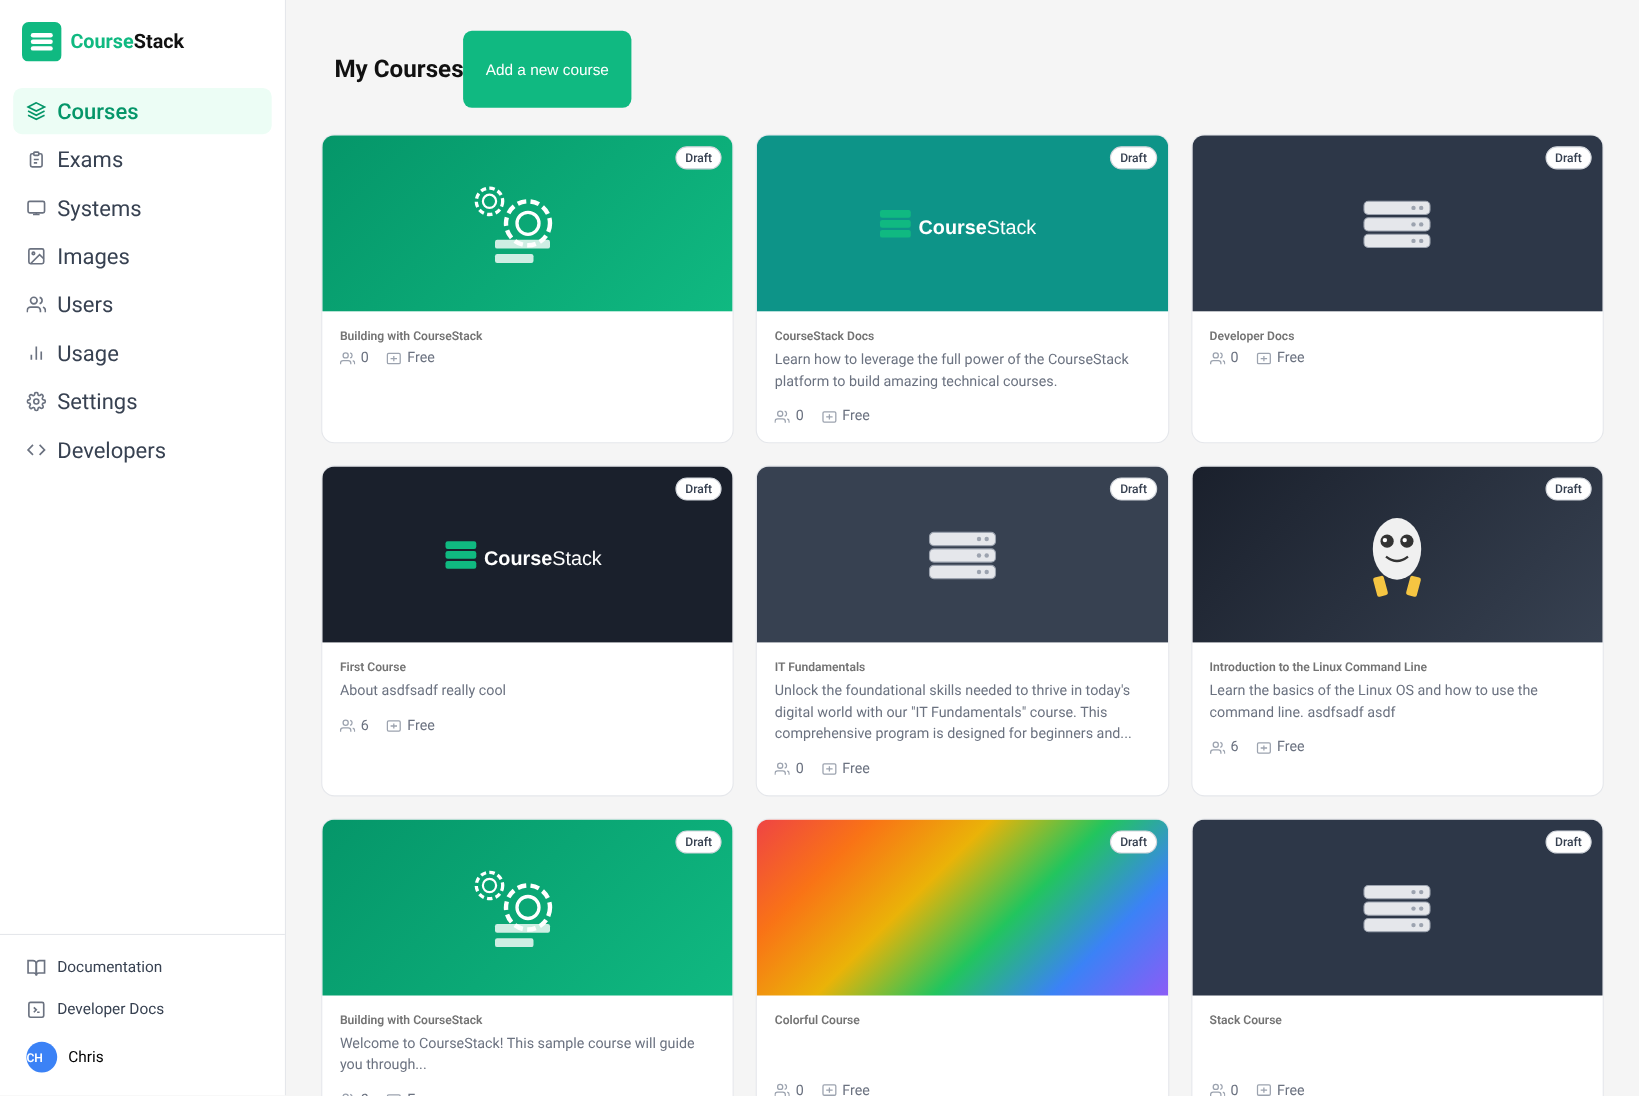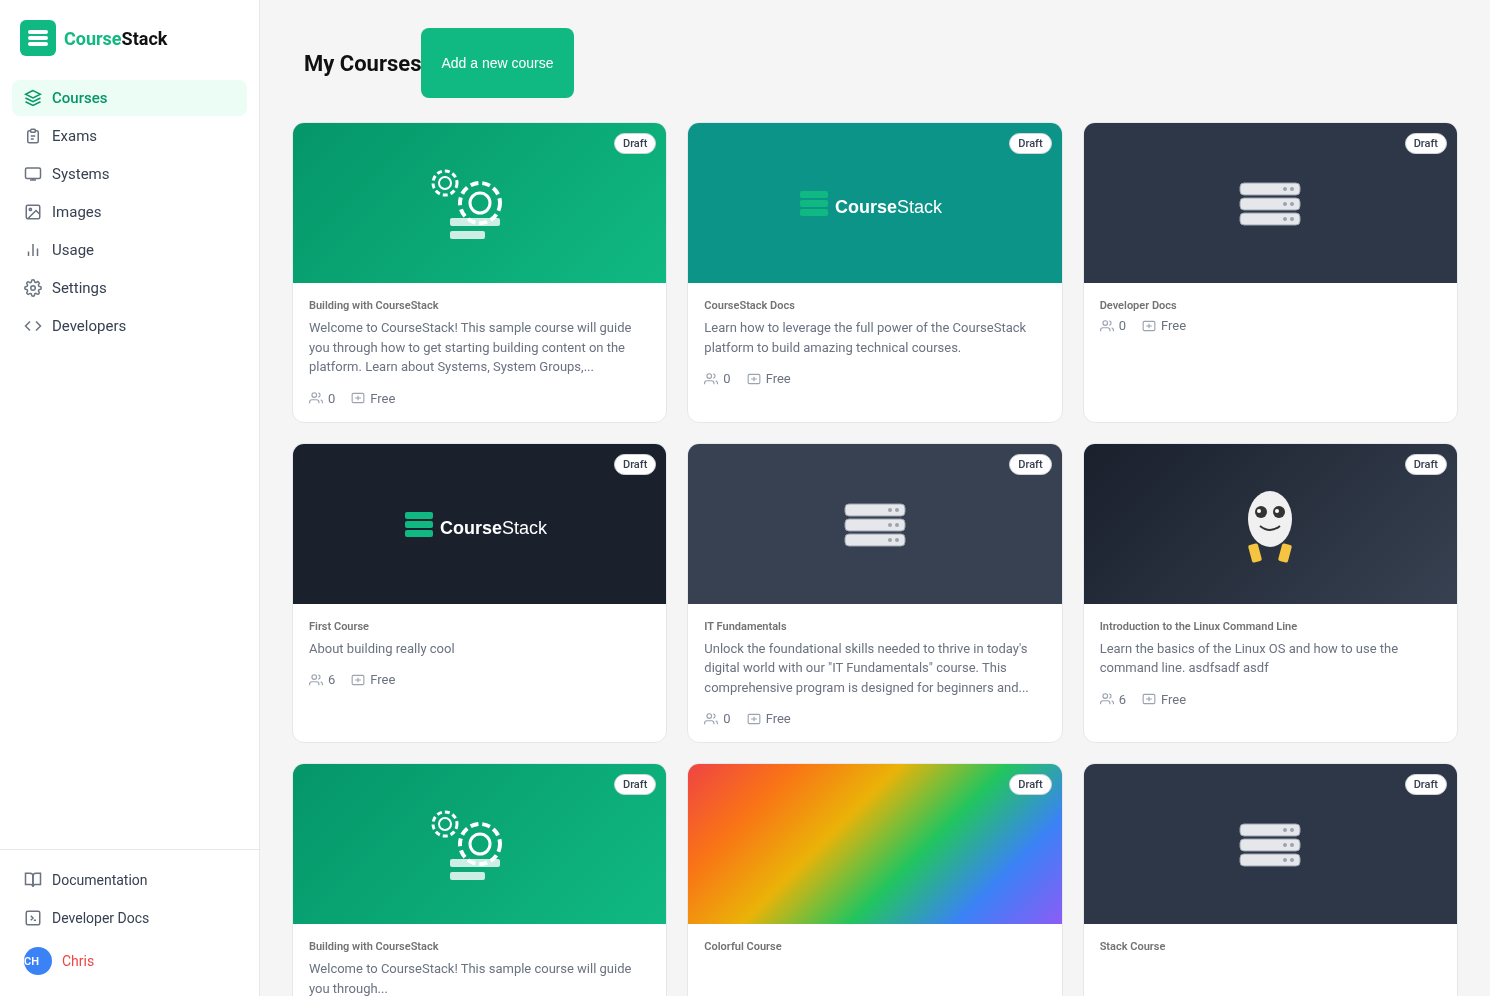--- a/index.html
+++ b/index.html
@@ -27,21 +27,21 @@
     }
 
     .sidebar-nav { flex: 1; padding: 8px 12px; }
     .nav-item {
       display: flex;
       align-items: center;
       gap: 10px;
       padding: 9px 12px;
       border-radius: 8px;
       cursor: pointer;
-      font-size: 15px;
+      font-size: 20px;
       color: #374151;
       margin-bottom: 2px;
       transition: background 0.15s;
     }
     .nav-item.active { background: #ecfdf5; color: #059669; font-weight: 500; }
     .nav-item .nav-icon { width: 18px; height: 18px; flex-shrink: 0; }
 
     .sidebar-bottom {
       padding: 12px;
       border-top: 1px solid #e5e7eb;
@@ -222,20 +222,28 @@
 
     <div class="nav-item">
       <svg class="nav-icon" viewBox="0 0 24 24" fill="none" stroke="#6b7280" stroke-width="2">
         <rect x="3" y="3" width="18" height="18" rx="2"></rect>
         <circle cx="8.5" cy="8.5" r="1.5"></circle>
         <path d="M21 15l-5-5L5 21"></path>
       </svg>
       <span>Images</span>
     </div>
 
+    <div class="nav-item">
+      <svg class="nav-icon" viewBox="0 0 24 24" fill="none" stroke="#6b7280" stroke-width="2">
+        <path d="M17 21v-2a4 4 0 00-4-4H5a4 4 0 00-4 4v2"></path>
+        <circle cx="9" cy="7" r="4"></circle>
+        <path d="M23 21v-2a4 4 0 00-3-3.87M16 3.13a4 4 0 010 7.75"></path>
+      </svg>
+      <span>Users</span>
+    </div>
 
     <div class="nav-item">
       <svg class="nav-icon" viewBox="0 0 24 24" fill="none" stroke="#6b7280" stroke-width="2">
         <path d="M18 20V10M12 20V4M6 20v-6"></path>
       </svg>
       <span>Usage</span>
     </div>
 
     <div class="nav-item">
       <svg class="nav-icon" viewBox="0 0 24 24" fill="none" stroke="#6b7280" stroke-width="2">
@@ -270,21 +278,21 @@
         <rect x="3" y="3" width="18" height="18" rx="2"></rect>
         <path d="M9 9l3 3-3 3M13 15h3"></path>
       </svg>
       <span>Developer Docs</span>
     </div>
 
     <div class="user-item">
       <div class="user-avatar">
         <span>CH</span>
       </div>
-      <span style="font-size:14px;color:#ef4444;">Chris</span>
+      <span style="font-size:14px;color:#000000;">Chris</span>
     </div>
   </div>
 </div>
 
 <div id="main">
   <div class="main-header">
     <h1 class="page-title">My Courses</h1>
     <button class="add-btn">Add a new course</button>
   </div>
 
@@ -297,21 +305,20 @@
     <circle cx="60" cy="50" r="10" stroke="#fff" stroke-width="3" fill="none"></circle>
     <circle cx="25" cy="30" r="12" stroke="#fff" stroke-width="3" stroke-dasharray="5 3" fill="none"></circle>
     <circle cx="25" cy="30" r="6" stroke="#fff" stroke-width="2" fill="none"></circle>
     <rect x="30" y="65" width="50" height="8" rx="2" fill="#fff" opacity="0.8"></rect>
     <rect x="30" y="78" width="35" height="8" rx="2" fill="#fff" opacity="0.8"></rect>
   </svg>
       <span class="draft-badge">Draft</span>
     </div>
     <div class="card-body">
       <div class="card-title">Building with CourseStack</div>
-      <div class="card-desc">Welcome to CourseStack! This sample course will guide you through how to get starting building content on the platform. Learn about Systems, System Groups,...</div>
       <div class="card-meta">
         <div class="meta-item">
           <svg class="meta-icon" viewBox="0 0 24 24" fill="none" stroke="#9ca3af" stroke-width="2">
             <path d="M17 21v-2a4 4 0 00-4-4H5a4 4 0 00-4 4v2"></path>
             <circle cx="9" cy="7" r="4"></circle>
             <path d="M23 21v-2a4 4 0 00-3-3.87M16 3.13a4 4 0 010 7.75"></path>
           </svg>
           <span>0</span>
         </div>
         <div class="meta-item">
@@ -397,21 +404,21 @@
       <svg width="160" height="40" viewBox="0 0 160 40" fill="none">
     <rect x="5" y="8" width="28" height="7" rx="2" fill="#10b981"></rect>
     <rect x="5" y="17" width="28" height="7" rx="2" fill="#10b981"></rect>
     <rect x="5" y="26" width="28" height="7" rx="2" fill="#10b981"></rect>
     <text x="40" y="30" font-family="sans-serif" font-size="18" font-weight="700" fill="white"><tspan font-weight="bold">Course</tspan><tspan font-weight="300">Stack</tspan></text>
   </svg>
       <span class="draft-badge">Draft</span>
     </div>
     <div class="card-body">
       <div class="card-title">First Course</div>
-      <div class="card-desc">About building really cool</div>
+      <div class="card-desc">About asdfsadf really cool</div>
       <div class="card-meta">
         <div class="meta-item">
           <svg class="meta-icon" viewBox="0 0 24 24" fill="none" stroke="#9ca3af" stroke-width="2">
             <path d="M17 21v-2a4 4 0 00-4-4H5a4 4 0 00-4 4v2"></path>
             <circle cx="9" cy="7" r="4"></circle>
             <path d="M23 21v-2a4 4 0 00-3-3.87M16 3.13a4 4 0 010 7.75"></path>
           </svg>
           <span>6</span>
         </div>
         <div class="meta-item">

